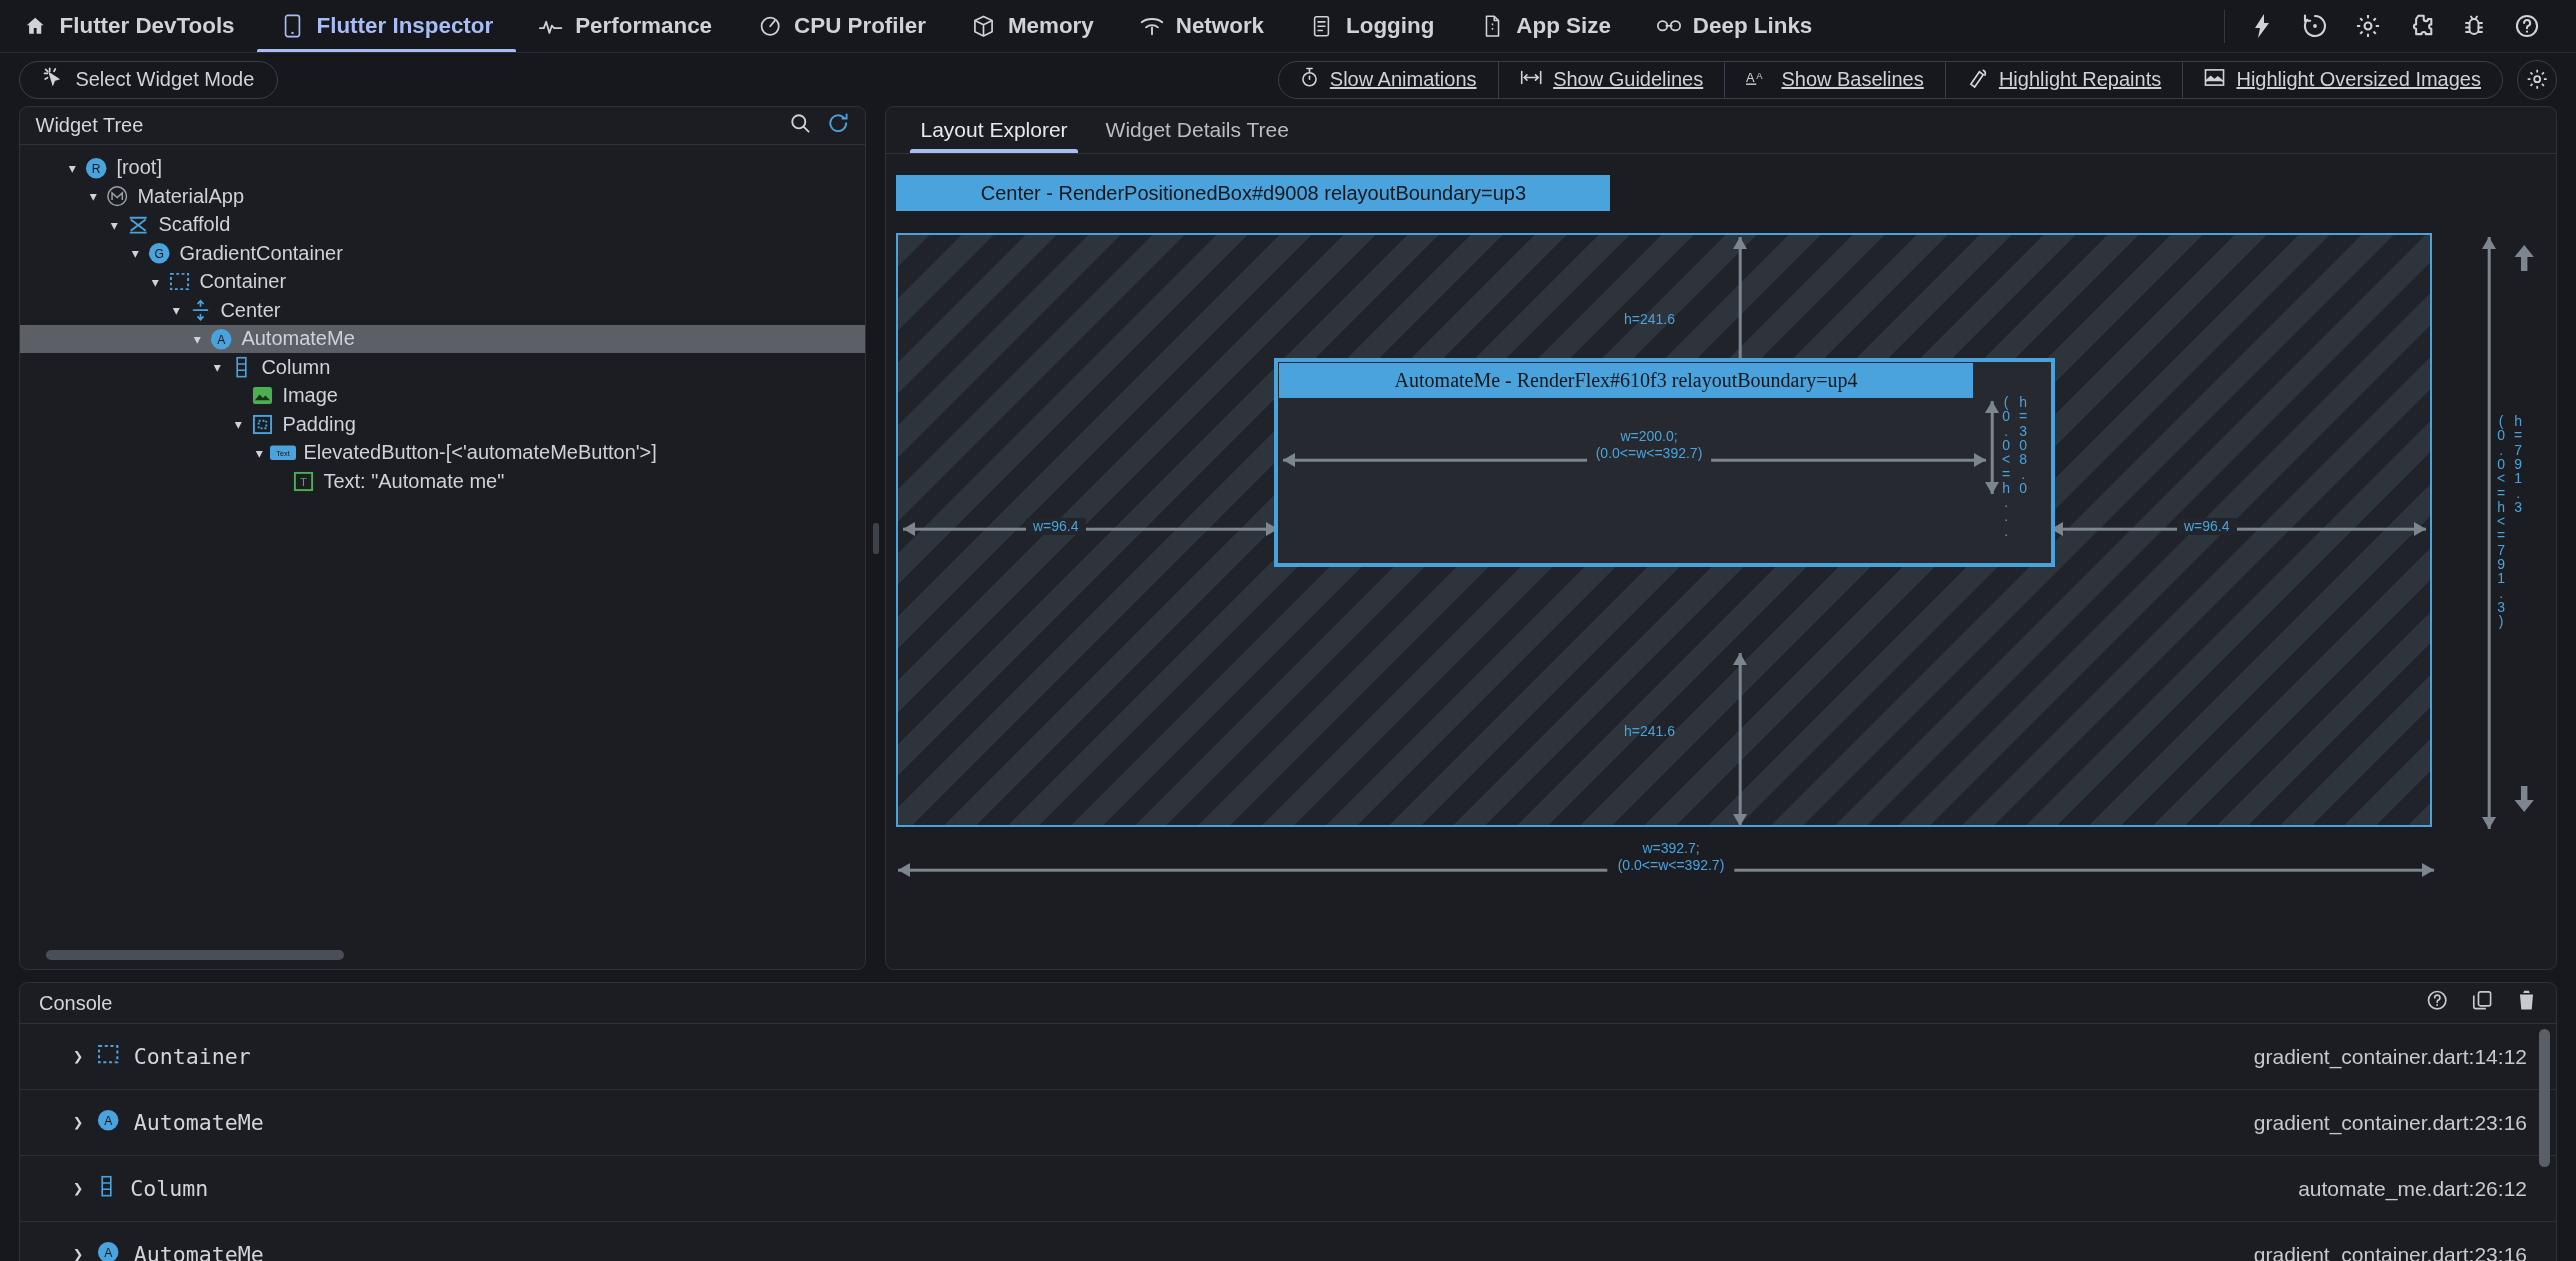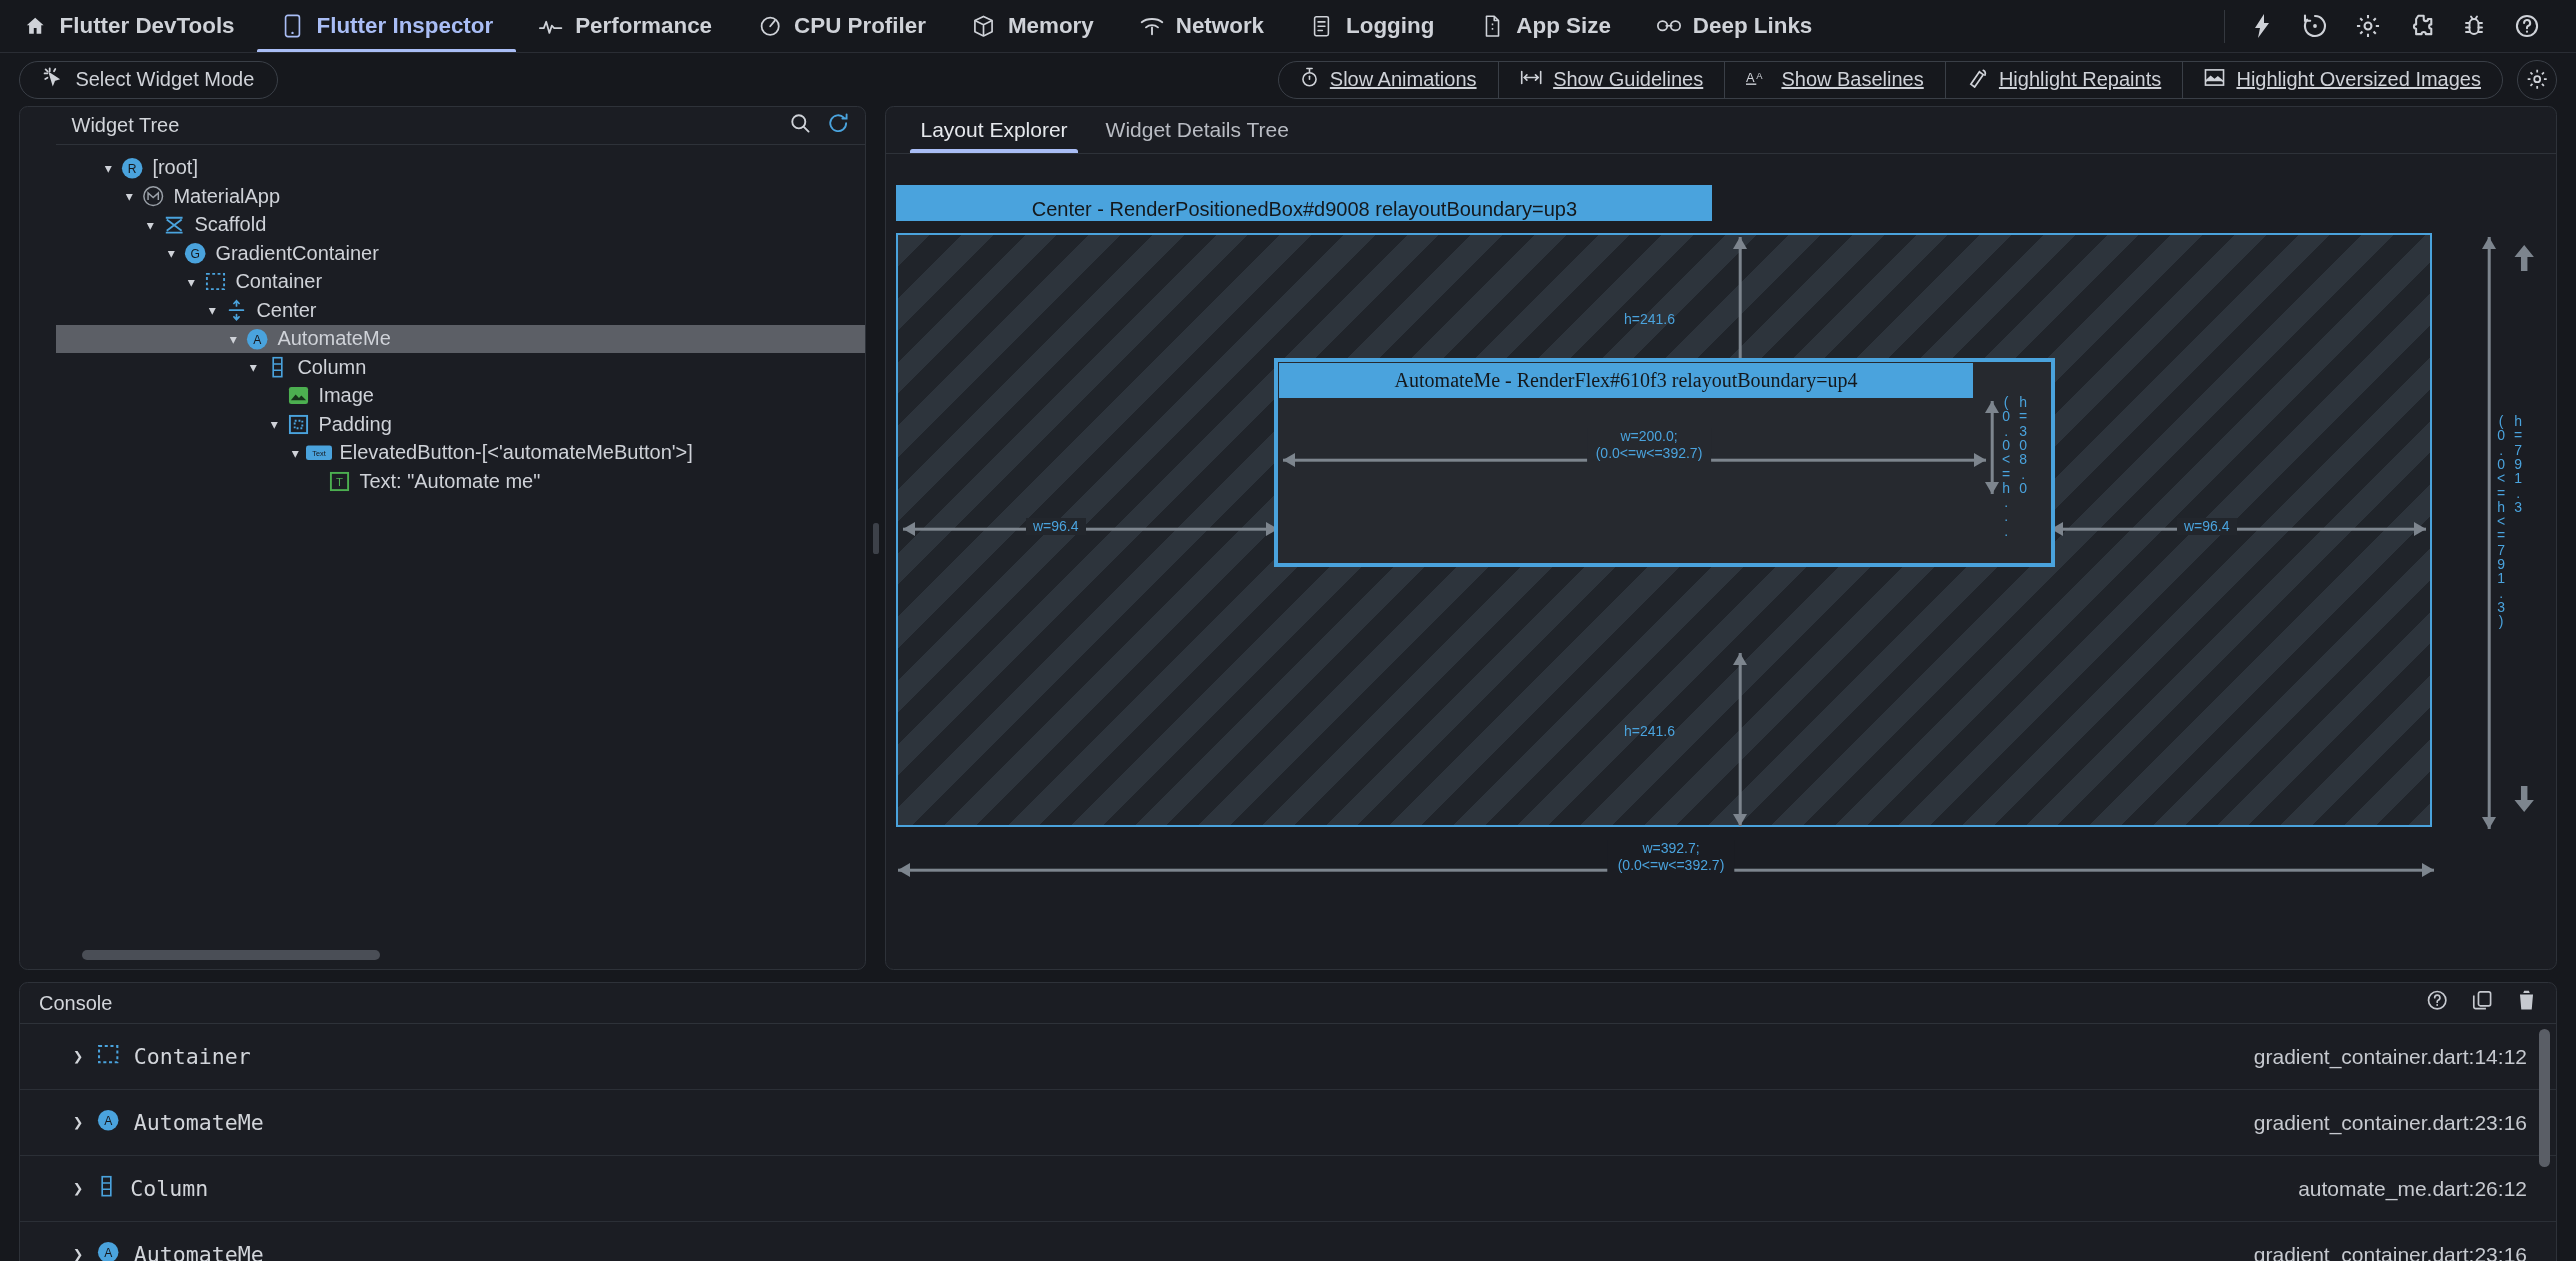--- a/index.html
+++ b/index.html
@@ -72,21 +72,21 @@
     border-radius:8.6px;
     display:flex; flex-direction:column; overflow:hidden;
   }
   .panel-head{
     height:38px; display:flex;align-items:center;
     padding:0 15.5px; font-size:20px; color:#d2d5da;
     border-bottom:0.9px solid #2e3239;
   }
 
   
-  #tree-panel{width:847px; flex:0 0 847px;padding-left:36px;}
+  #tree-panel{width:847px; flex:0 0 847px;}
   #tree-panel .panel-head{justify-content:space-between;}
   .head-icons{display:flex;align-items:center;gap:15.5px;}
   .tree-body{flex:1; position:relative; overflow:hidden; padding-top:8.6px;}
   .tnode{
     display:flex;align-items:center; height:28.5px; font-size:20px;
     color:#cfd2d8; white-space:nowrap; cursor:pointer;
   }
   .tnode.selected{background:#5c5f66;}
   .twist{width:22.4px;display:flex;align-items:center;justify-content:center;color:#cfd2d8;font-size:14px;}
   .twist.empty{visibility:hidden;}
@@ -536,21 +536,21 @@
       <div class="ltab active">
         <span>Layout Explorer</span>
       </div>
       <div class="ltab">
         <span>Widget Details Tree</span>
       </div>
     </div>
 
     <div class="explorer">
 
-      <div class="hdr-band" style="left:10.4px; top:31px; width:816px; height:36px;align-items:flex-end;">
+      <div class="hdr-band" style="left:10.4px; top:21px; width:714px; height:36px;">
         <span>Center - RenderPositionedBox#d9008 relayoutBoundary=up3</span>
       </div>
 
       <div class="hatch" style="position:absolute; left:10.4px; top:79px; width:1536px; height:594px; border:2.6px solid #4aa3dd;">
       </div>
 
       <div class="arrow-v" style="left:841px; top:83px; width:26px; height:173px;">
         <div class="arrow-line-v"></div>
           <div class="ah up"></div>
           <div class="ah down"></div>

